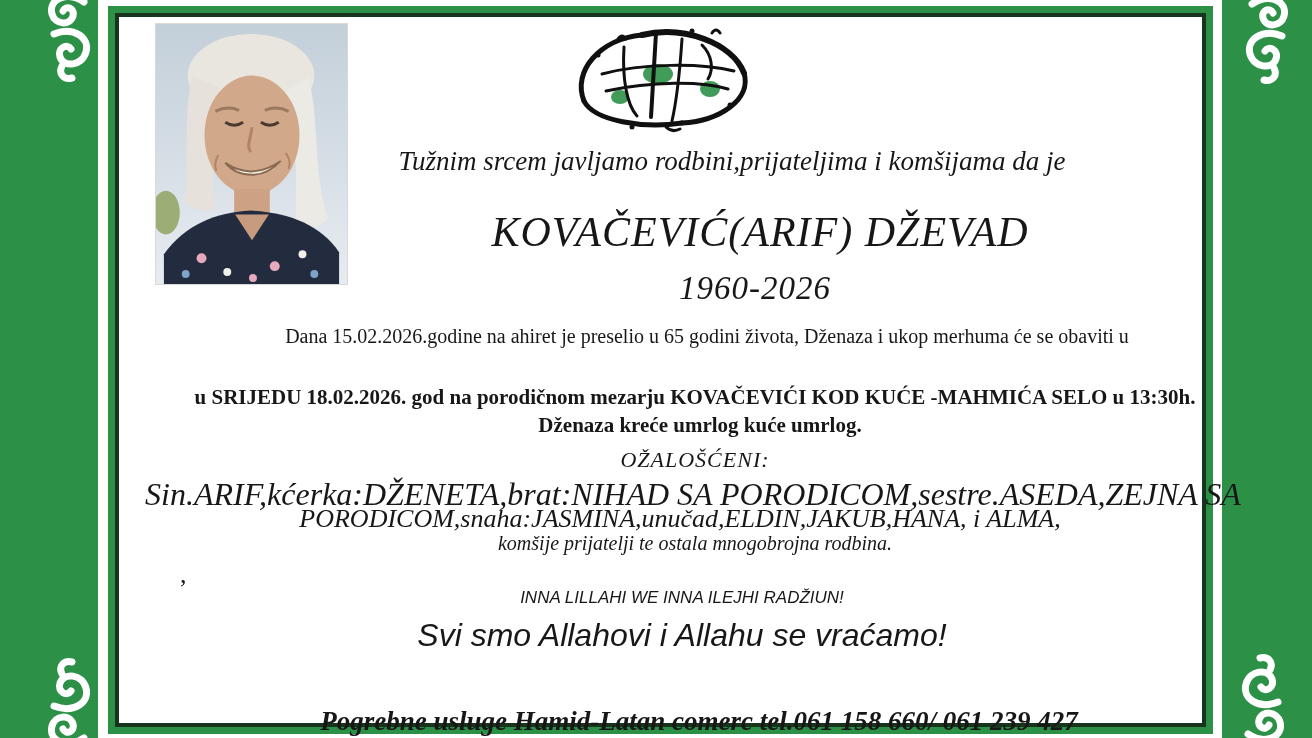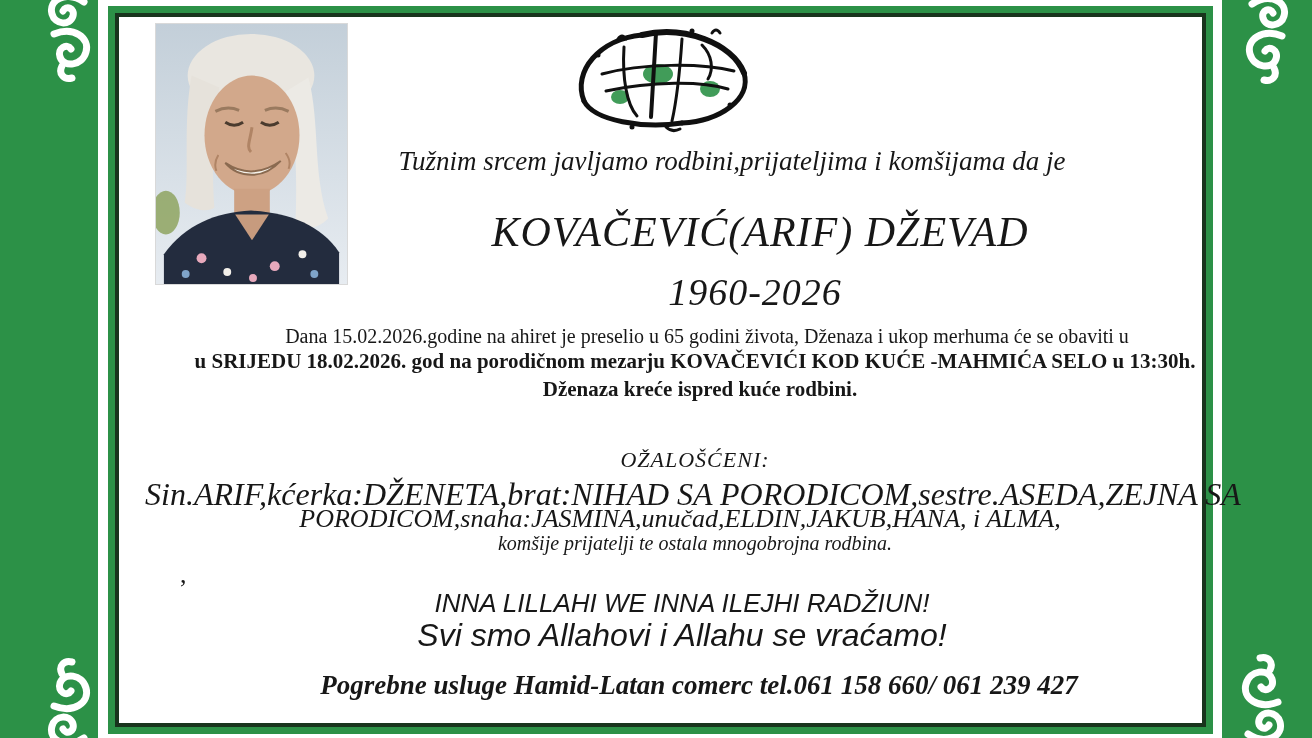--- a/index.html
+++ b/index.html
@@ -19,33 +19,33 @@
   .frame-line { position:absolute; inset:0; border:4px solid #18341d; }
   
   .orn { position:absolute; width:56px; height:88px; }
   .orn.tl { left:40px;  top:-6px; }
   .orn.bl { left:40px;  top:658px; transform:scaleY(-1); }
   .orn.tr { left:1240px; top:-4px; transform:scaleX(-1); }
   .orn.br { left:1236px; top:654px; transform:scale(-1,-1); }
   
   .ln { position:absolute; width:1080px; text-align:center; white-space:nowrap; }
   .it  { font-style:italic; }
-  .bd  { font-weight:bold; }
+  .bd  { font-weight:bold;margin-top:36px; }
   .sans { font-family:"Liberation Sans", sans-serif; }
   .intro   { left:192px; top:146px; font-size:27px; }
   .name    { left:220px; top:208px; font-size:42px; letter-spacing:1px; }
-  .years   { left:215px; top:270px; font-size:38px; letter-spacing:1px; }
+  .years   { left:215px; top:270px; font-size:33px; letter-spacing:1px; }
   .d1      { left:167px; top:325px; font-size:20px; }
   .d2      { left:155px; top:349px; font-size:21px; }
   .d3      { left:160px; top:377px; font-size:21px; }
   .heading { left:155px; top:447px; font-size:22px; letter-spacing:1px; }
   .m1      { left:145px; top:476px; font-size:32px; }
   .m2      { left:140px; top:504px; font-size:26px; }
   .m3      { left:155px; top:532px; font-size:20px; }
-  .p1      { left:142px; top:588px; font-size:26px; }
+  .p1      { left:142px; top:588px; font-size:17px; }
   .p2      { left:142px; top:617px; font-size:32px; }
   .footer  { left:159px; top:670px; font-size:27px; }
   .stray   { position:absolute; left:180px; top:560px; font-size:26px; width:auto; }
   
   .photo { position:absolute; left:155px; top:23px; width:193px; height:262px;
            border:1px solid #d9d9d9; box-sizing:border-box; }
   .calli { position:absolute; left:562px; top:18px; width:200px; height:122px; }
   svg { display:block; width:100%; height:100%; }
 </style>
 </head>
@@ -157,21 +157,21 @@
     <circle cx="168" cy="86" r="2.5" fill="#101010"></circle>
     <circle cx="70" cy="108" r="2.5" fill="#101010"></circle>
   </svg>
 </div>
 
 <div class="ln it intro">Tužnim srcem javljamo rodbini,prijateljima i komšijama  da je</div>
 <div class="ln it name">KOVAČEVIĆ(ARIF) DŽEVAD</div>
 <div class="ln it years">1960-2026</div>
 <div class="ln d1">Dana 15.02.2026.godine na ahiret je preselio u 65 godini života, Dženaza  i ukop merhuma će se obaviti u</div>
 <div class="ln bd d2">u SRIJEDU 18.02.2026. god na  porodičnom mezarju KOVAČEVIĆI KOD KUĆE -MAHMIĆA SELO u 13:30h.</div>
-<div class="ln bd d3">Dženaza kreće ispred kuće rodbini.</div>
+<div class="ln bd d3">Dženaza kreće umrlog kuće umrlog.</div>
 <div class="ln it heading">OŽALOŠĆENI:</div>
 <div class="ln it m1">Sin.ARIF,kćerka:DŽENETA,brat:NIHAD SA PORODICOM,sestre.ASEDA,ZEJNA SA</div>
 <div class="ln it m2">PORODICOM,snaha:JASMINA,unučad,ELDIN,JAKUB,HANA, i ALMA,</div>
 <div class="ln it m3">komšije prijatelji  te ostala mnogobrojna rodbina.</div>
 <div class="ln it sans p1">INNA LILLAHI WE INNA ILEJHI RADŽIUN!</div>
 <div class="ln it sans p2">Svi smo Allahovi i Allahu se vraćamo!</div>
 <div class="ln it bd footer">Pogrebne usluge Hamid-Latan comerc tel.061 158 660/ 061 239 427</div>
 <span class="stray">,</span>
 
 </body></html>

